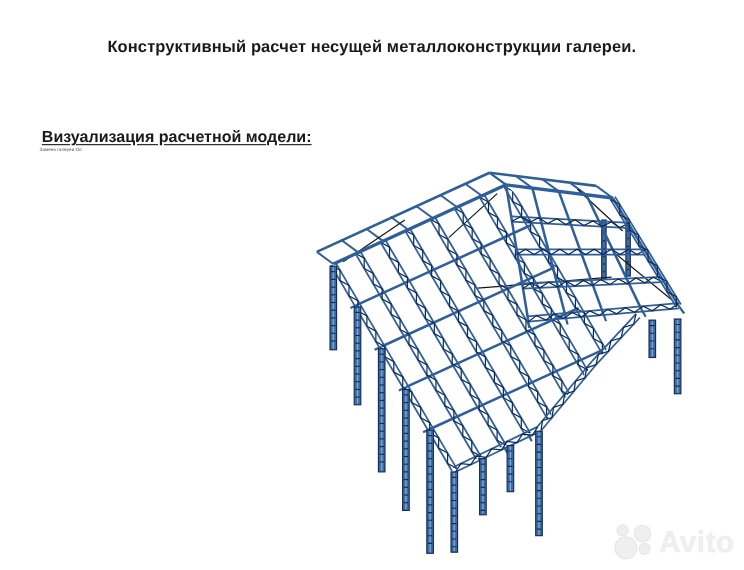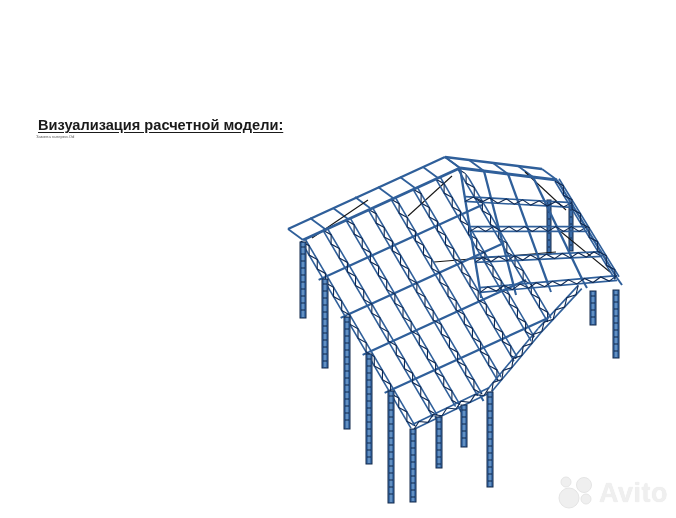--- a/index.html
+++ b/index.html
@@ -17,20 +17,21 @@
   #model-svg{position:absolute;left:0;top:0;width:676px;height:518px;}
   .watermark{position:absolute;right:8px;bottom:8px;display:flex;align-items:center;gap:4px;}
   .watermark-text{font-size:27px;font-weight:700;color:#efefef;letter-spacing:.5px;
                   text-shadow:0 0 1px #e2e2e2;}
 </style>
 </head>
 <body>
 
 <div class="page">
 
+  <h1 class="title">Конструктивный расчет несущей металлоконструкции галереи.</h1>
 
 
   <h2 class="section-heading">Визуализация расчетной модели:</h2>
 
   <div class="fig-caption">Замена галереи.Od</div>
 
   <svg id="model-svg" viewBox="0 0 676 518" xmlns="http://www.w3.org/2000/svg">
       <g>
         <rect x="547" y="200" width="4" height="54" fill="#3b6ca8" stroke="#12284a" stroke-width="1"></rect>
         <line x1="548" y1="205" x2="550" y2="205" stroke="#12284a" stroke-width="1" stroke-linecap="butt"></line>

